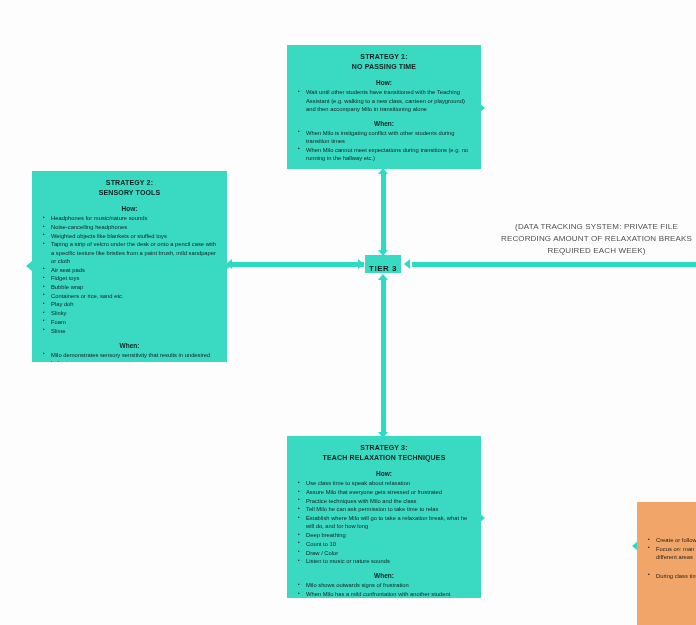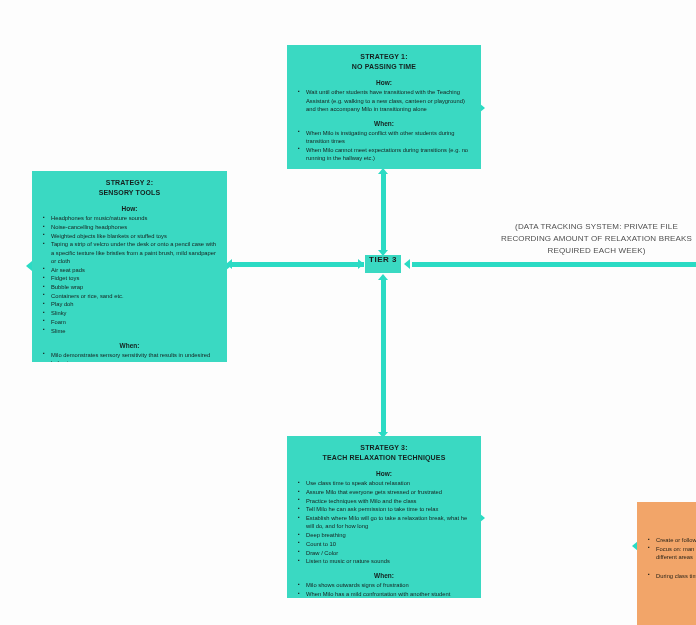--- a/index.html
+++ b/index.html
@@ -49,21 +49,21 @@
     border-left: 5px solid transparent;
     border-right: 5px solid transparent;
     border-top: 6px solid #2bdbc4;
   }
 
   
   .tier-node {
     position: absolute;
     background: #3ad9c2;
     display: flex;
-    align-items: flex-start;
+    align-items: flex-end;
     justify-content: center;
     font-size: 8px;
     font-weight: bold;
     letter-spacing: 0.5px;
     color: #1d1d1d;
   }
 
   
   .card {
     position: absolute;

